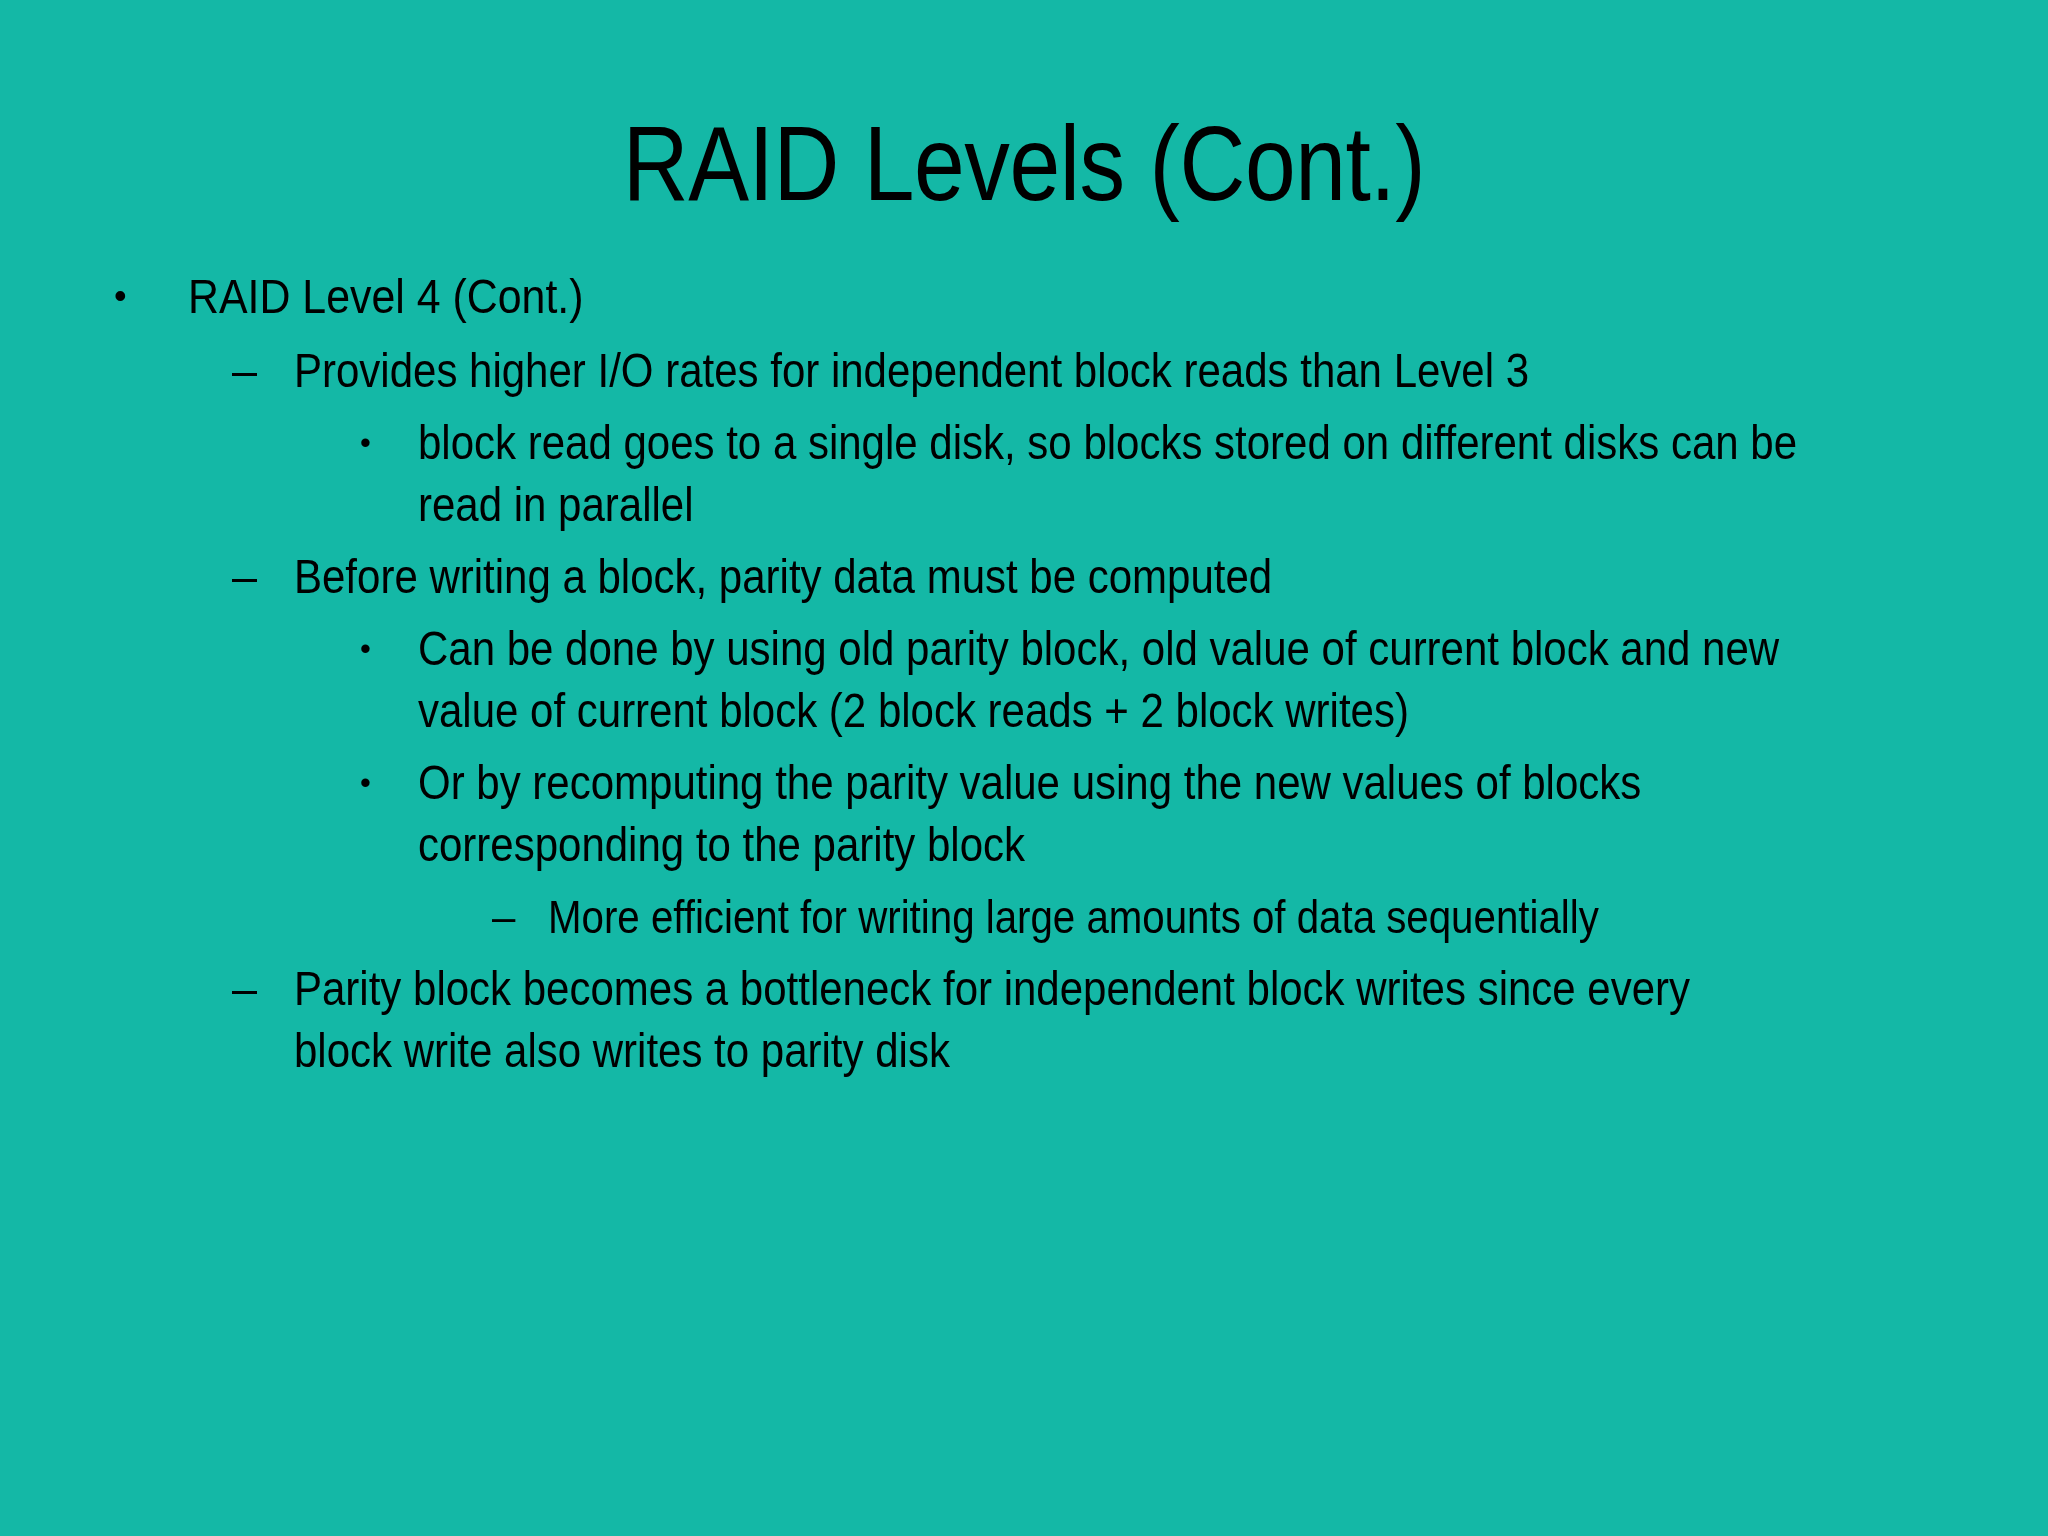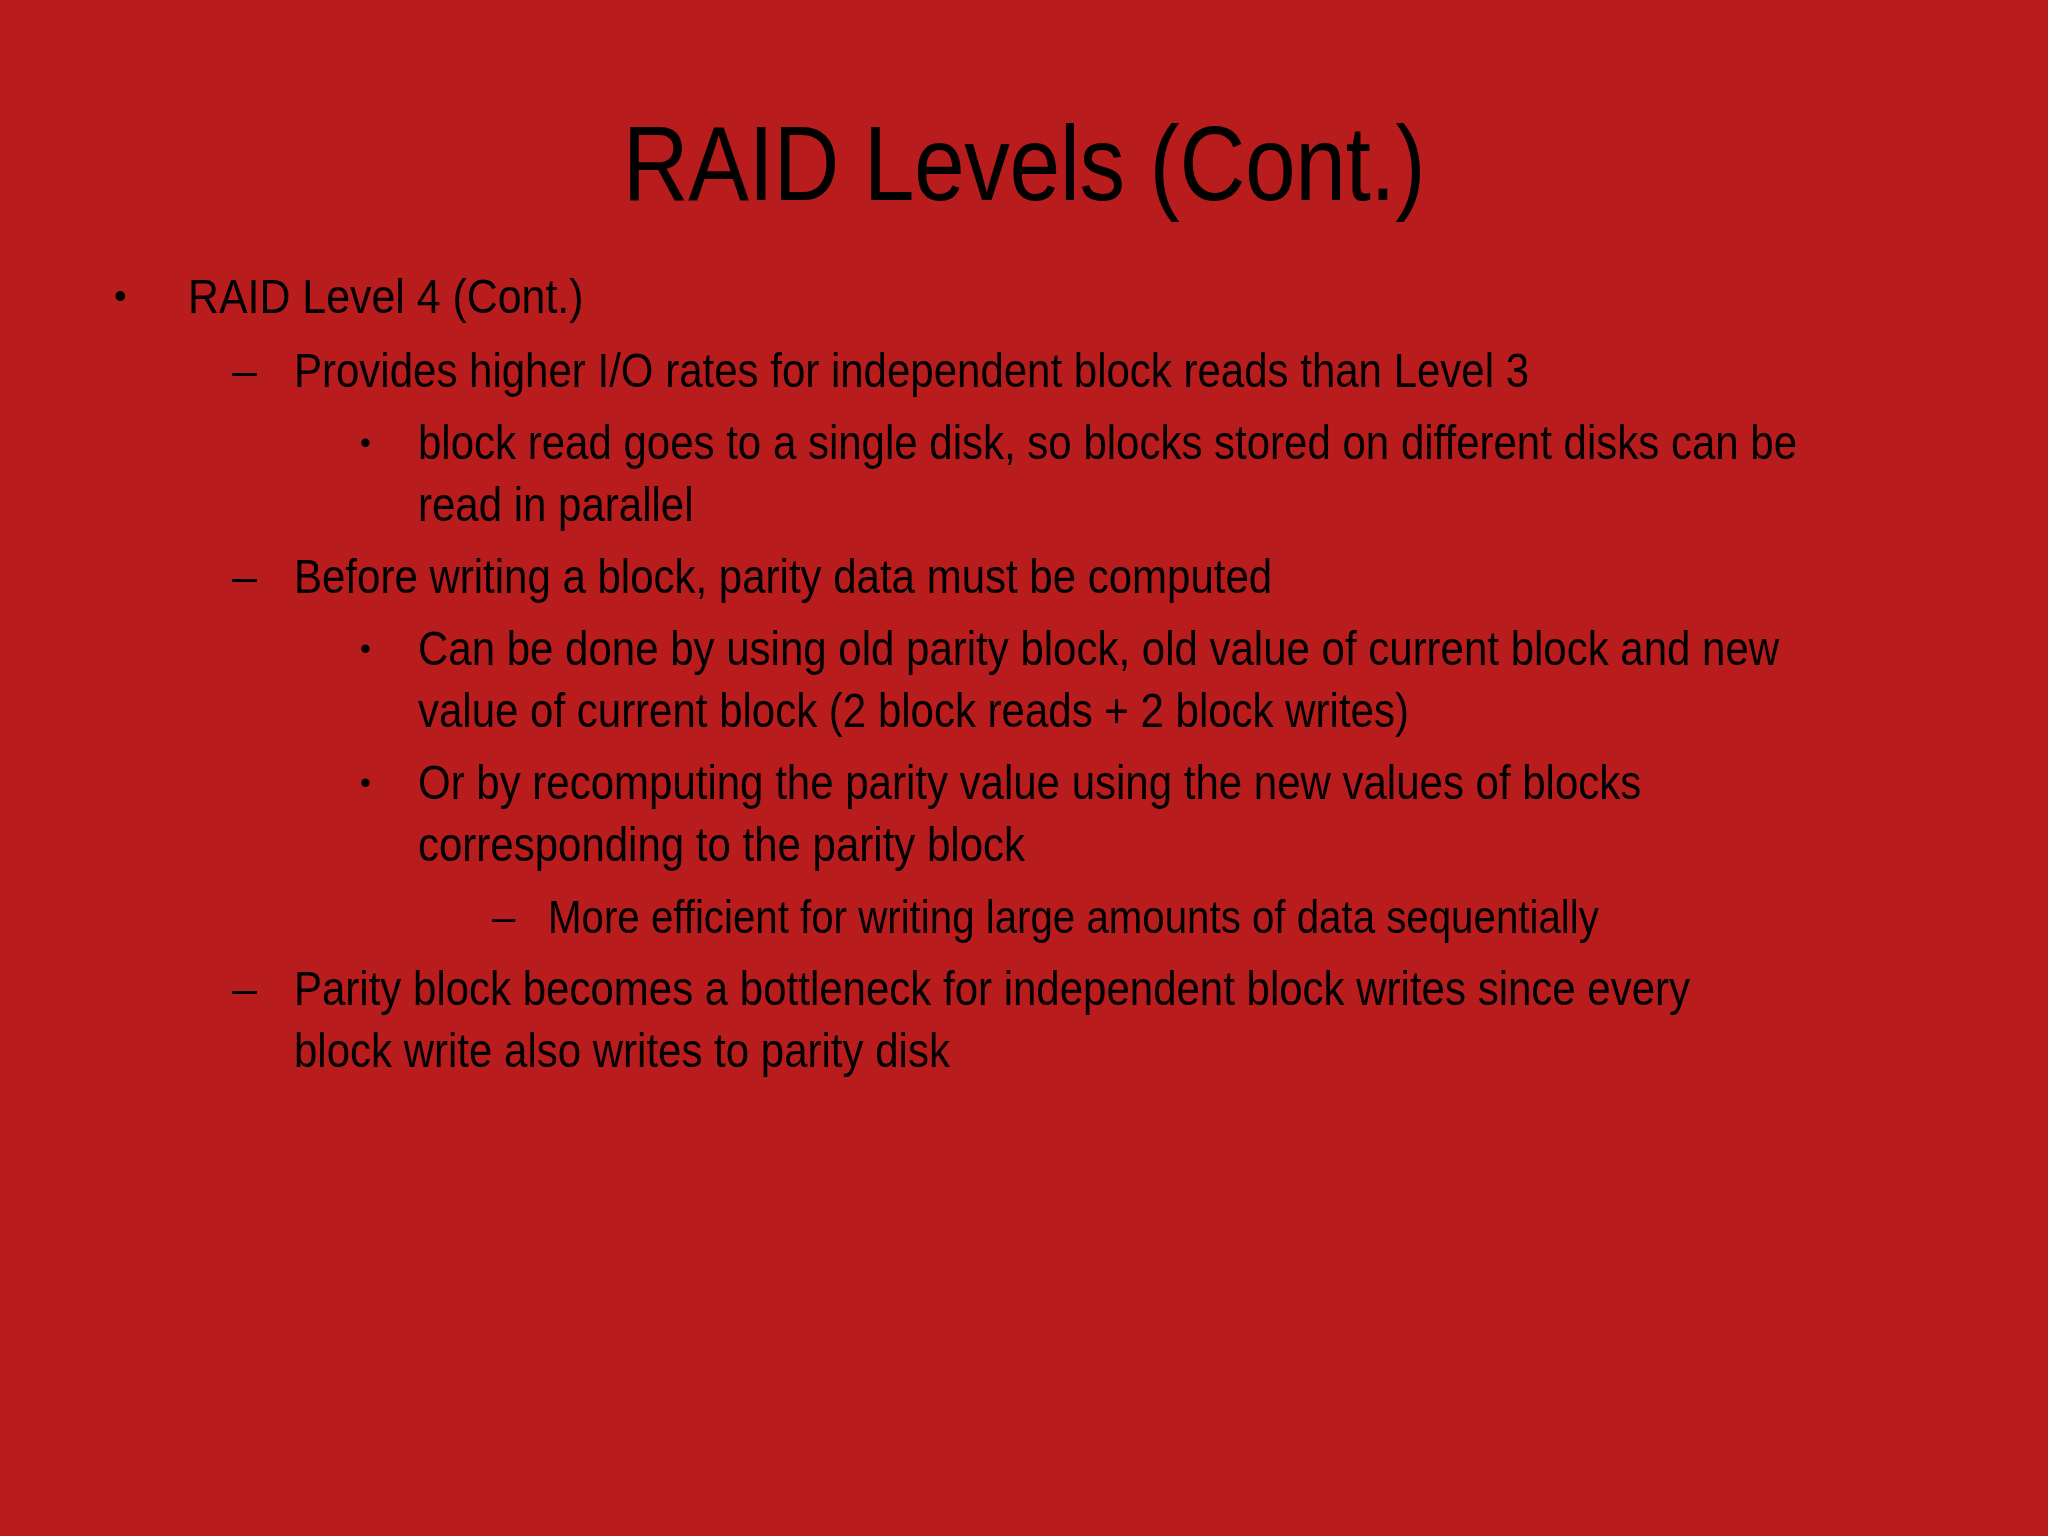--- a/index.html
+++ b/index.html
@@ -13,21 +13,21 @@
     overflow: hidden;
     font-family: "Liberation Sans", "DejaVu Sans", sans-serif;
     color: #000000;
     -webkit-font-smoothing: antialiased;
   }
 
   .slide {
     position: relative;
     width: 2048px;
     height: 1536px;
-    background: #b91c1c;
+    background: #14b8a6;
     box-sizing: border-box;
   }
 
   
   .slide-title {
     position: absolute;
     left: 0;
     top: 108px;
     width: 2048px;
     text-align: center;

